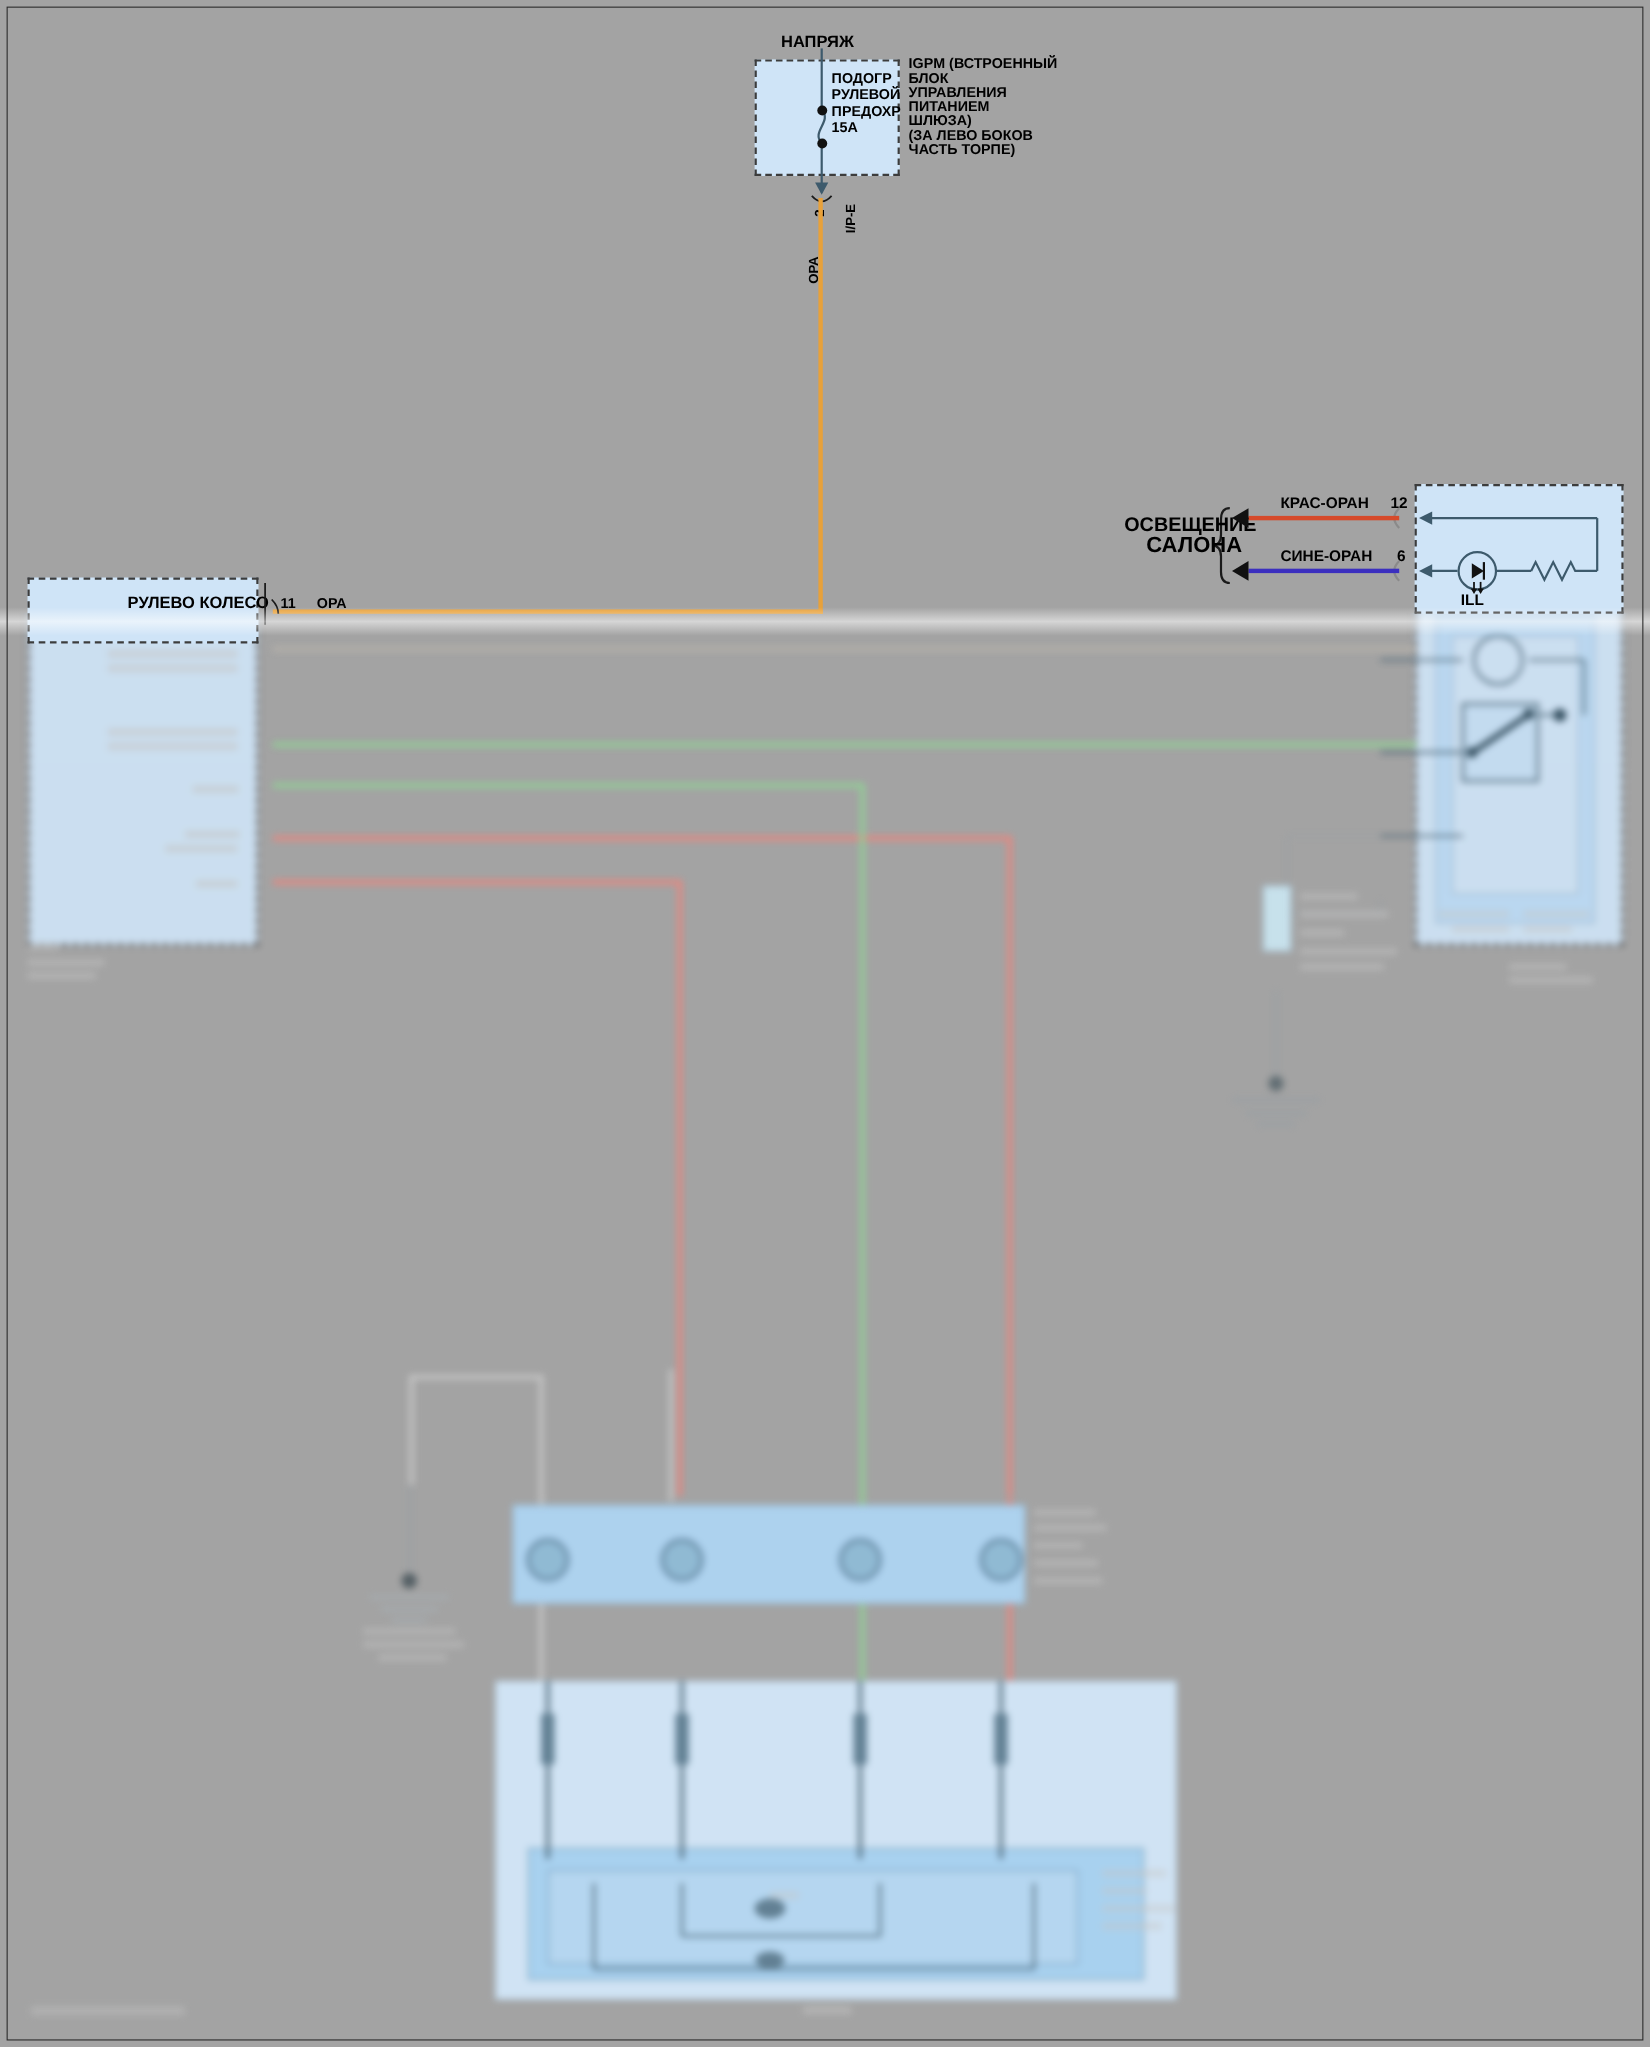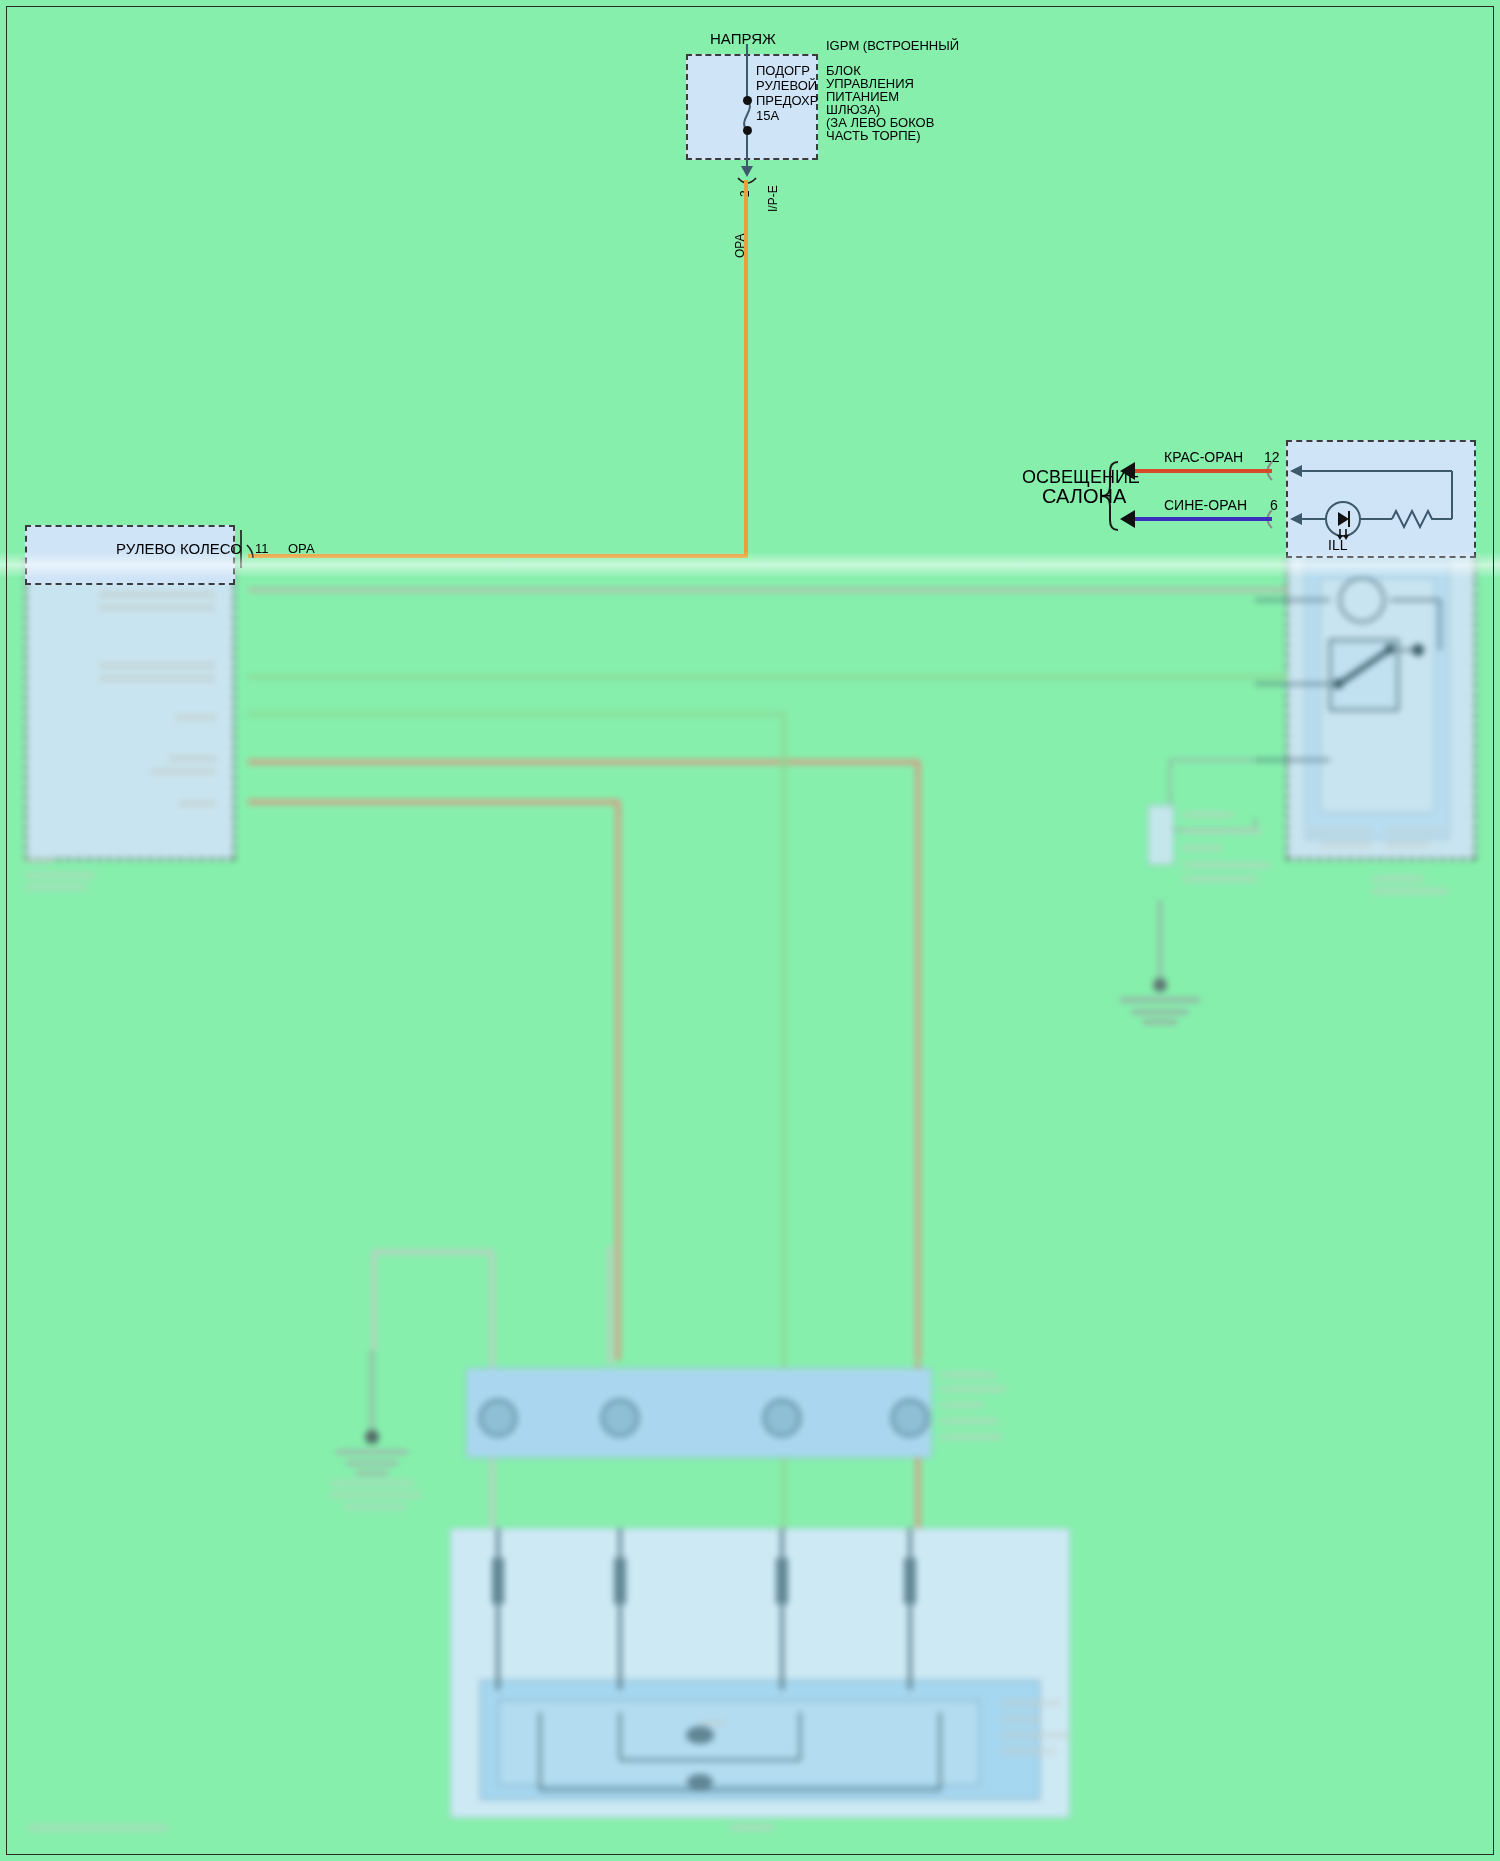--- a/index.html
+++ b/index.html
@@ -6,22 +6,23 @@
   * { box-sizing: border-box; }
   html, body {
     margin: 0; padding: 0;
     background: #ffffff;
     font-family: "Liberation Sans", sans-serif;
   }
   #page {
     position: relative;
     width: 1500px;
     height: 1861px;
-    background: #86efac;
+    background: #a3a3a3;
     overflow: hidden;
+    font-weight: bold;
   }
   #frame {
     position: absolute;
     left: 6px; top: 6px;
     width: 1488px; height: 1849px;
     border: 1.5px solid #2b2b2b;
     pointer-events: none;
   }
 
   
@@ -262,21 +263,21 @@
     </svg>
     <div class="dot" style="left:743px; top:96px;"></div>
     <div class="dot" style="left:743px; top:126px;"></div>
     <div class="arrow-dn" style="left:741px; top:166px;"></div>
 
     <div class="lbl" style="left:756px; top:64px;">ПОДОГР</div>
     <div class="lbl" style="left:756px; top:79px;">РУЛЕВОЙ</div>
     <div class="lbl" style="left:756px; top:94px;">ПРЕДОХР</div>
     <div class="lbl" style="left:756px; top:109px;">15A</div>
 
-    <div class="lbl" style="left:826px; top:39px;">IGPM (ВСТРОЕННЫЙ</div>
+    <div class="lbl" style="left:826px; top:51px;">IGPM (ВСТРОЕННЫЙ</div>
     <div class="lbl" style="left:826px; top:64px;">БЛОК</div>
     <div class="lbl" style="left:826px; top:77px;">УПРАВЛЕНИЯ</div>
     <div class="lbl" style="left:826px; top:90px;">ПИТАНИЕМ</div>
     <div class="lbl" style="left:826px; top:103px;">ШЛЮЗА)</div>
     <div class="lbl" style="left:826px; top:116px;">(ЗА ЛЕВО БОКОВ</div>
     <div class="lbl" style="left:826px; top:129px;">ЧАСТЬ ТОРПЕ)</div>
 
     <svg class="ov" width="1500" height="1861">
       <path d="M738 178 q9 10 18 0" fill="none" stroke="#1a1a1a" stroke-width="1.6"></path>
     </svg>

